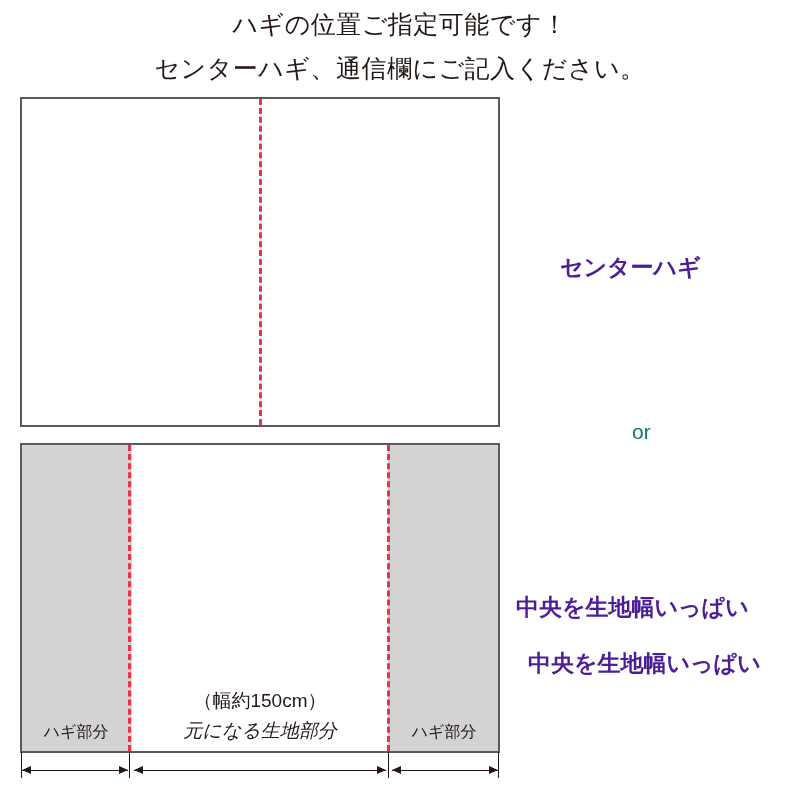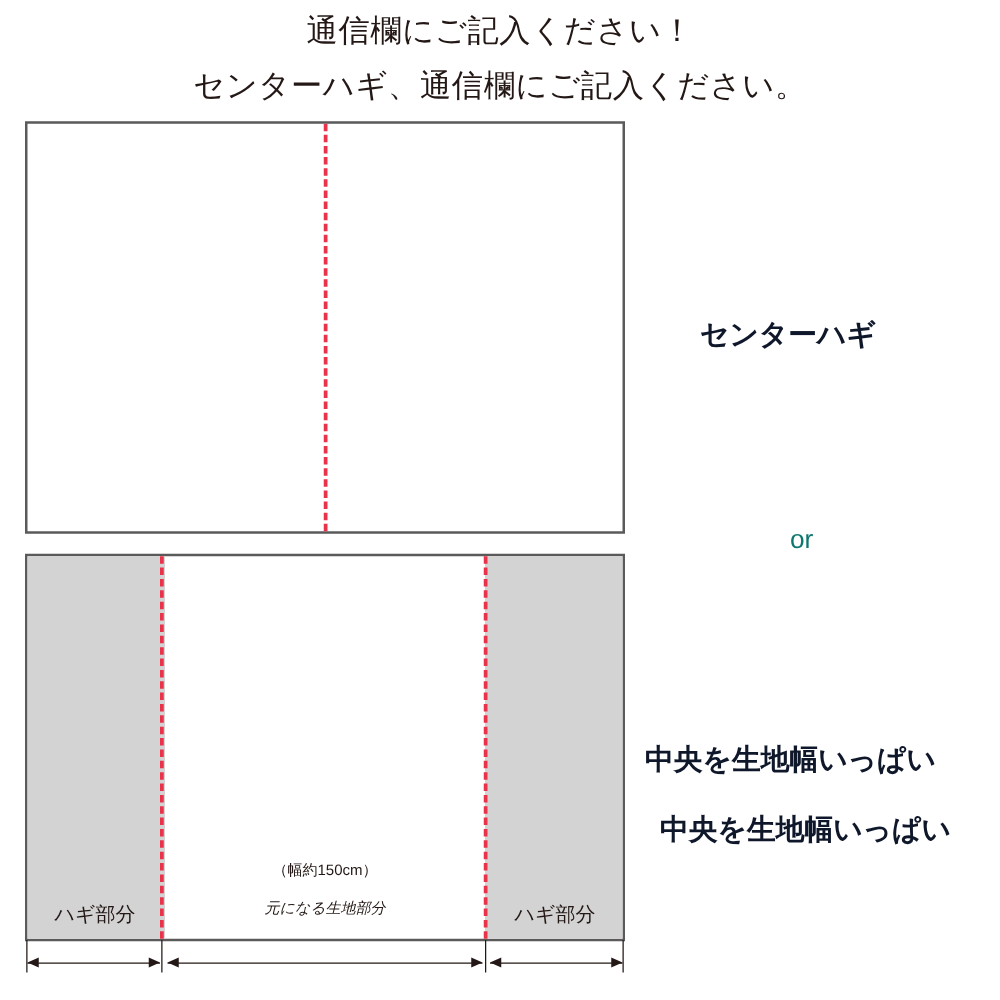--- a/index.html
+++ b/index.html
@@ -85,40 +85,40 @@
   }
   #seam-b-right {
     left: 387px;
     top: 445px;
     height: 306px;
   }
 
   
   .red-label {
     position: absolute;
-    color: #0f172a;
+    color: #4c1d95;
     font-size: 23px;
     font-weight: bold;
     white-space: nowrap;
   }
   #label-center-hagi { left: 560px; top: 252px; }
   #label-or {
     position: absolute;
     left: 632px;
     top: 420px;
     color: #0f766e;
     font-size: 21px;
   }
   #label-both-1 { left: 516px; top: 592px; }
   #label-both-2 { left: 528px; top: 648px; }
 
   
   .cap {
     position: absolute;
-    font-size: 12px;
+    font-size: 19px;
     color: #231815;
     white-space: nowrap;
     text-align: center;
   }
   #cap-width   { left: 155px; top: 688px; width: 210px; }
   #cap-base    { left: 155px; top: 718px; width: 210px; font-style: italic; }
   #cap-hagi-l  { left: 22px;  top: 722px; width: 108px; font-size: 16px; }
   #cap-hagi-r  { left: 390px; top: 722px; width: 108px; font-size: 16px; }
 
   
@@ -167,21 +167,21 @@
   #tick-1 { left: 21px; }
   #tick-2 { left: 129px; }
   #tick-3 { left: 388px; }
   #tick-4 { left: 498px; }
 </style>
 </head>
 <body>
 
 <div id="stage">
 
-  <div class="headline line1">通信欄にご記入ください！</div>
+  <div class="headline line1">ハギの位置ご指定可能です！</div>
   <div class="headline line2">センターハギ、通信欄にご記入ください。</div>
 
   <div class="panel" id="panel-top"></div>
   <div class="seam" id="seam-center"></div>
 
   <div class="panel" id="panel-bottom">
     <div class="shade" id="shade-left"></div>
     <div class="shade" id="shade-right"></div>
   </div>
   <div class="seam" id="seam-b-left"></div>

